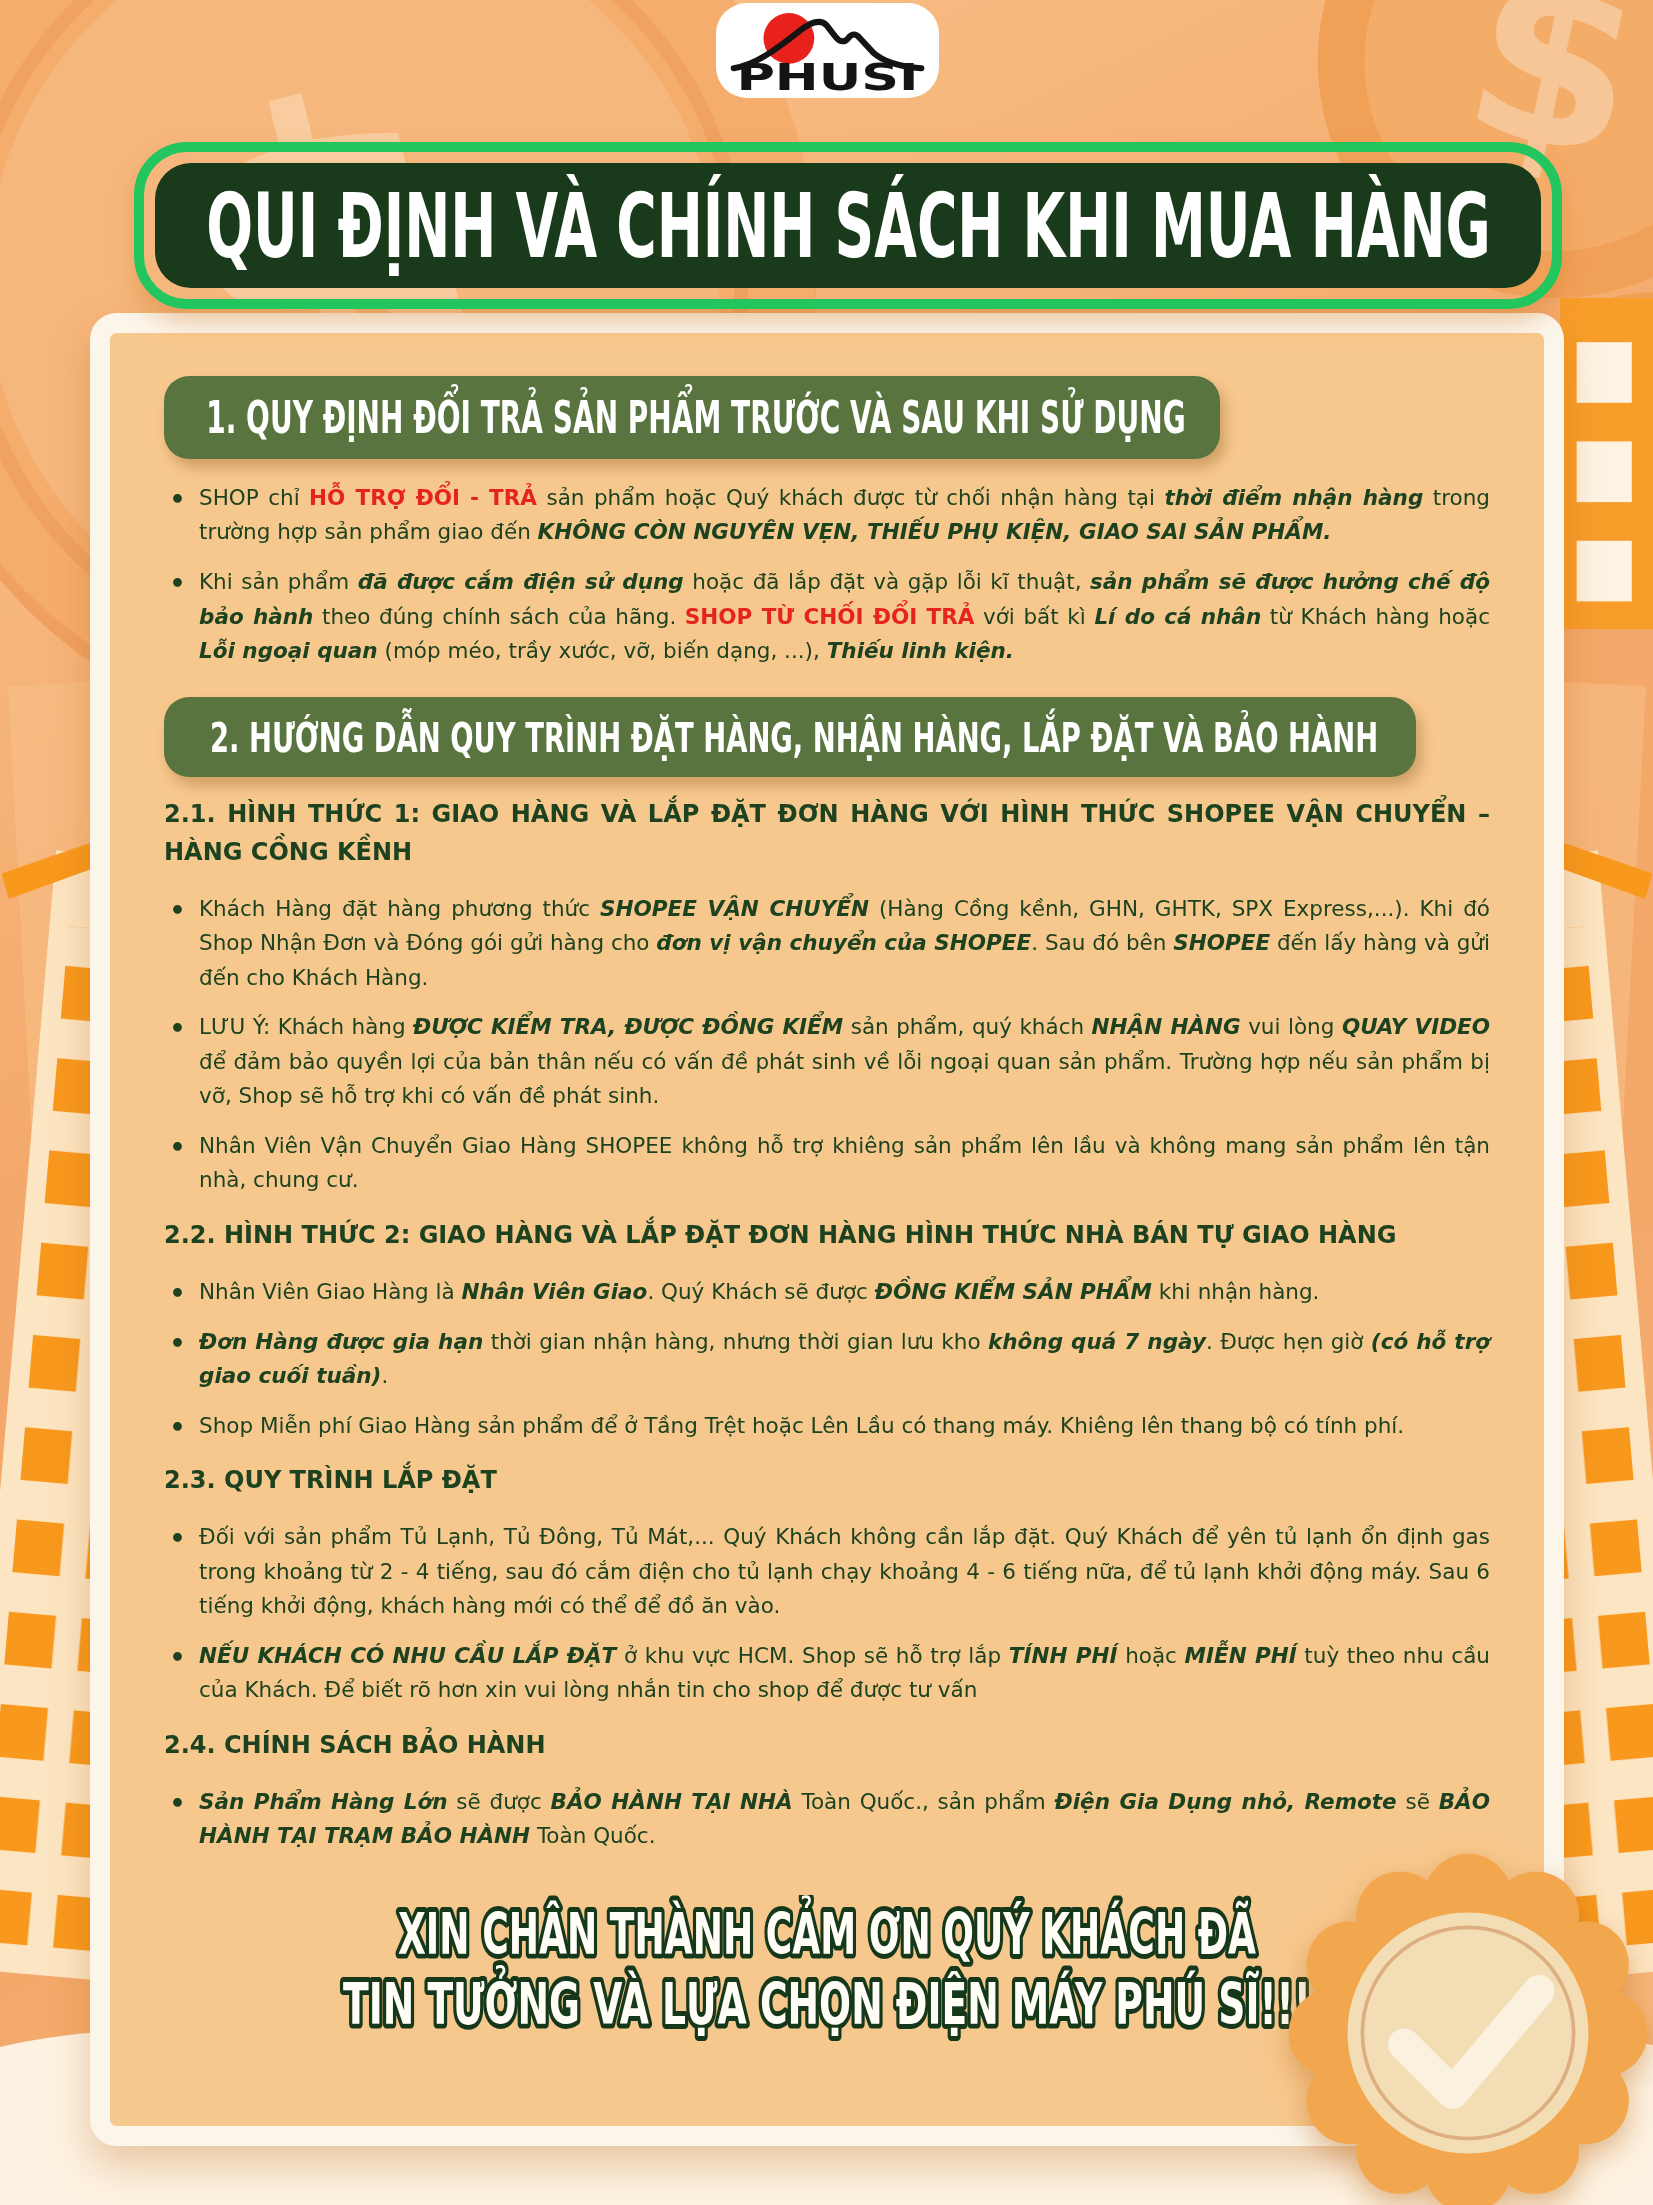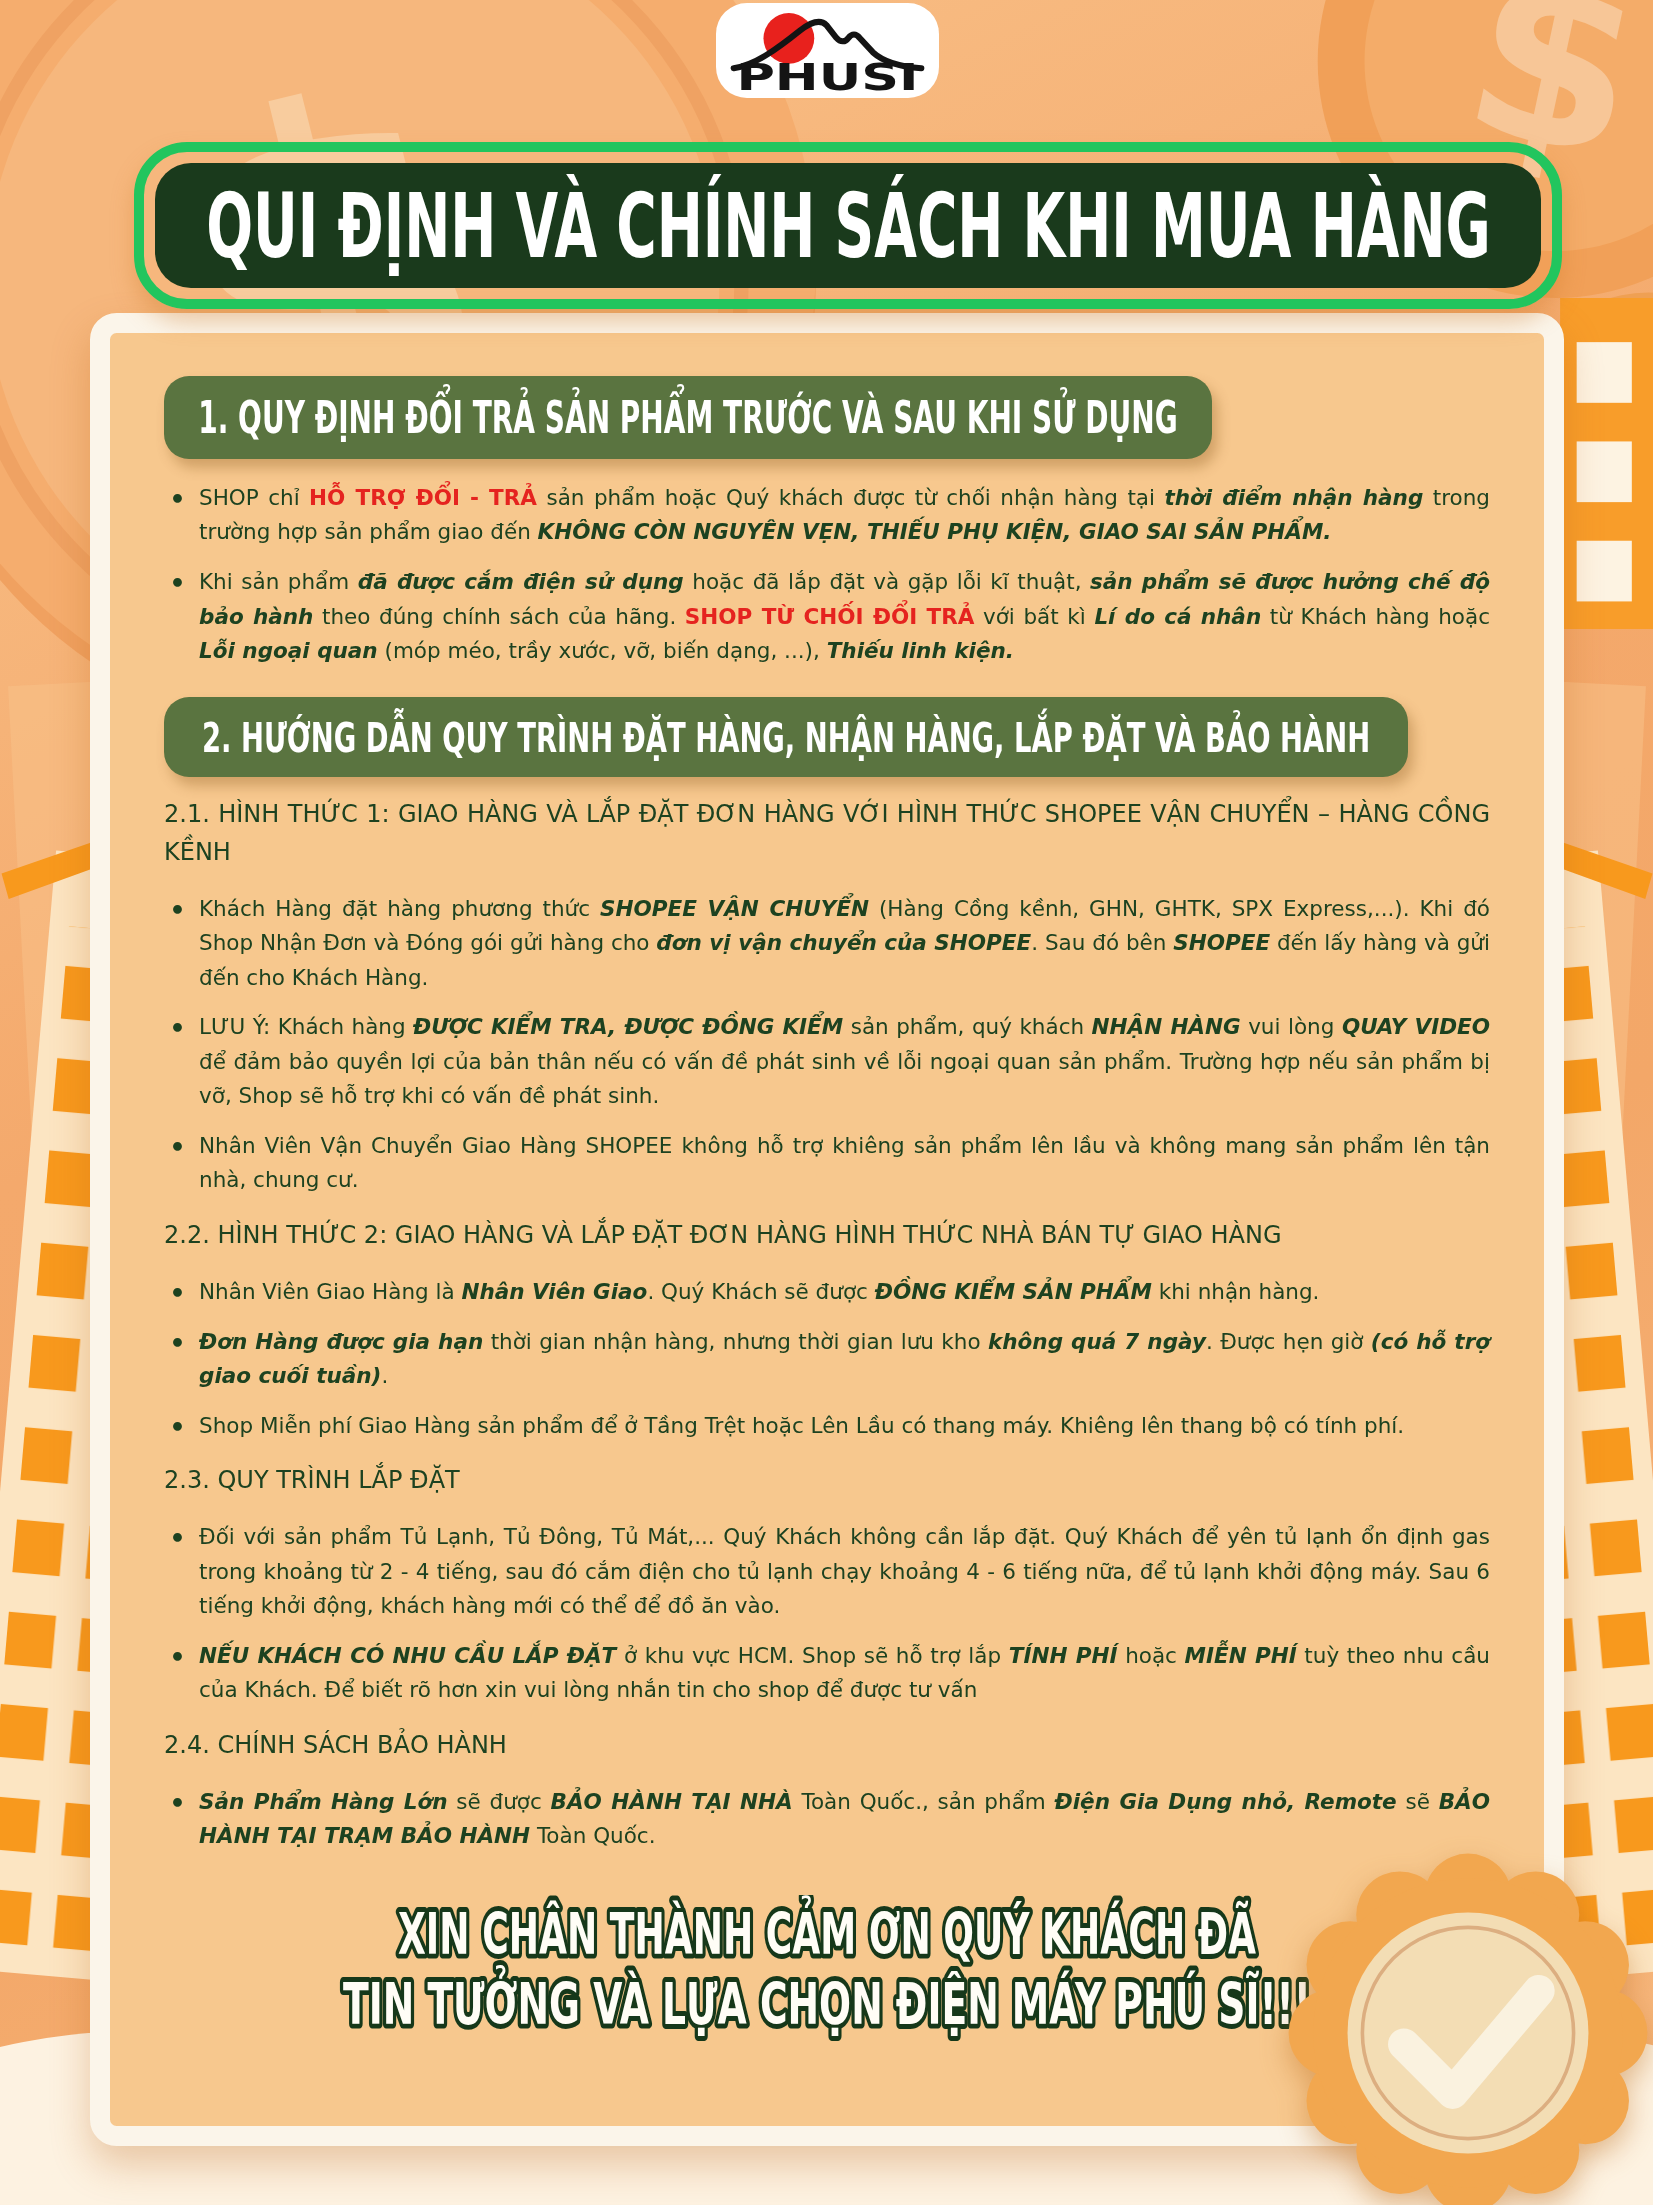--- a/index.html
+++ b/index.html
@@ -35,33 +35,33 @@
     box-shadow:0 13.2px 22px rgba(205,120,40,.35);}
   .banner-inner{background:#1a3a1c;border-radius:36px;height:125px;
     display:flex;align-items:center;justify-content:center;}
 
   
   .card{left:90px;top:313px;width:1474px;height:1833px;z-index:5;
     background:#f7c88e;border:20px solid #fbf5ea;border-radius:26.5px;
     box-shadow:0 19px 39px rgba(185,95,20,.30);box-sizing:border-box;}
   .card-inner{padding:43px 54px 0 54px;}
 
-  .pill{background:#5a7440;border-radius:25px;box-shadow:5.5px 8.8px 13.2px rgba(120,70,10,.30);}
+  .pill{background:#5a7440;border-radius:25px;box-shadow:5.5px 8.8px 13.2px rgba(120,70,10,.30);padding-left:8px;}
   .pill-1{width:1048px;height:83px;}
   .pill-2{width:1244px;height:80px;margin-top:29px;}
 
   .bullets{list-style:none;margin:21px 0 0 0;padding:0;}
   .bullets li{position:relative;padding-left:35px;margin-bottom:15.4px;
     font-size:21.5px;line-height:1.6;color:#1d4220;text-align:justify;}
   .bullets li::before{content:"\2022";position:absolute;left:5.5px;top:-1.1px;
     font-size:25px;font-weight:700;color:#1d4220;}
   .seg-b{font-weight:700;font-style:italic;}
   .seg-r{font-weight:700;color:#e5231f;}
 
-  .subheading{margin:19px 0 7.7px 0;font-size:24px;font-weight:400;color:#1d4220;
+  .subheading{margin:19px 0 7.7px 0;font-size:24px;font-weight:700;color:#1d4220;
     line-height:1.55;text-align:justify;}
   .after-pill1{margin-top:22px;}
 
   
   .footer-svg{left:248px;top:1895px;width:1158px;height:165px;z-index:7;}
   .badge{left:1286px;top:1851px;width:364px;height:364px;z-index:9;
     filter:drop-shadow(0 12px 14.3px rgba(190,110,30,.45));}
 </style>
 </head>
 <body>

